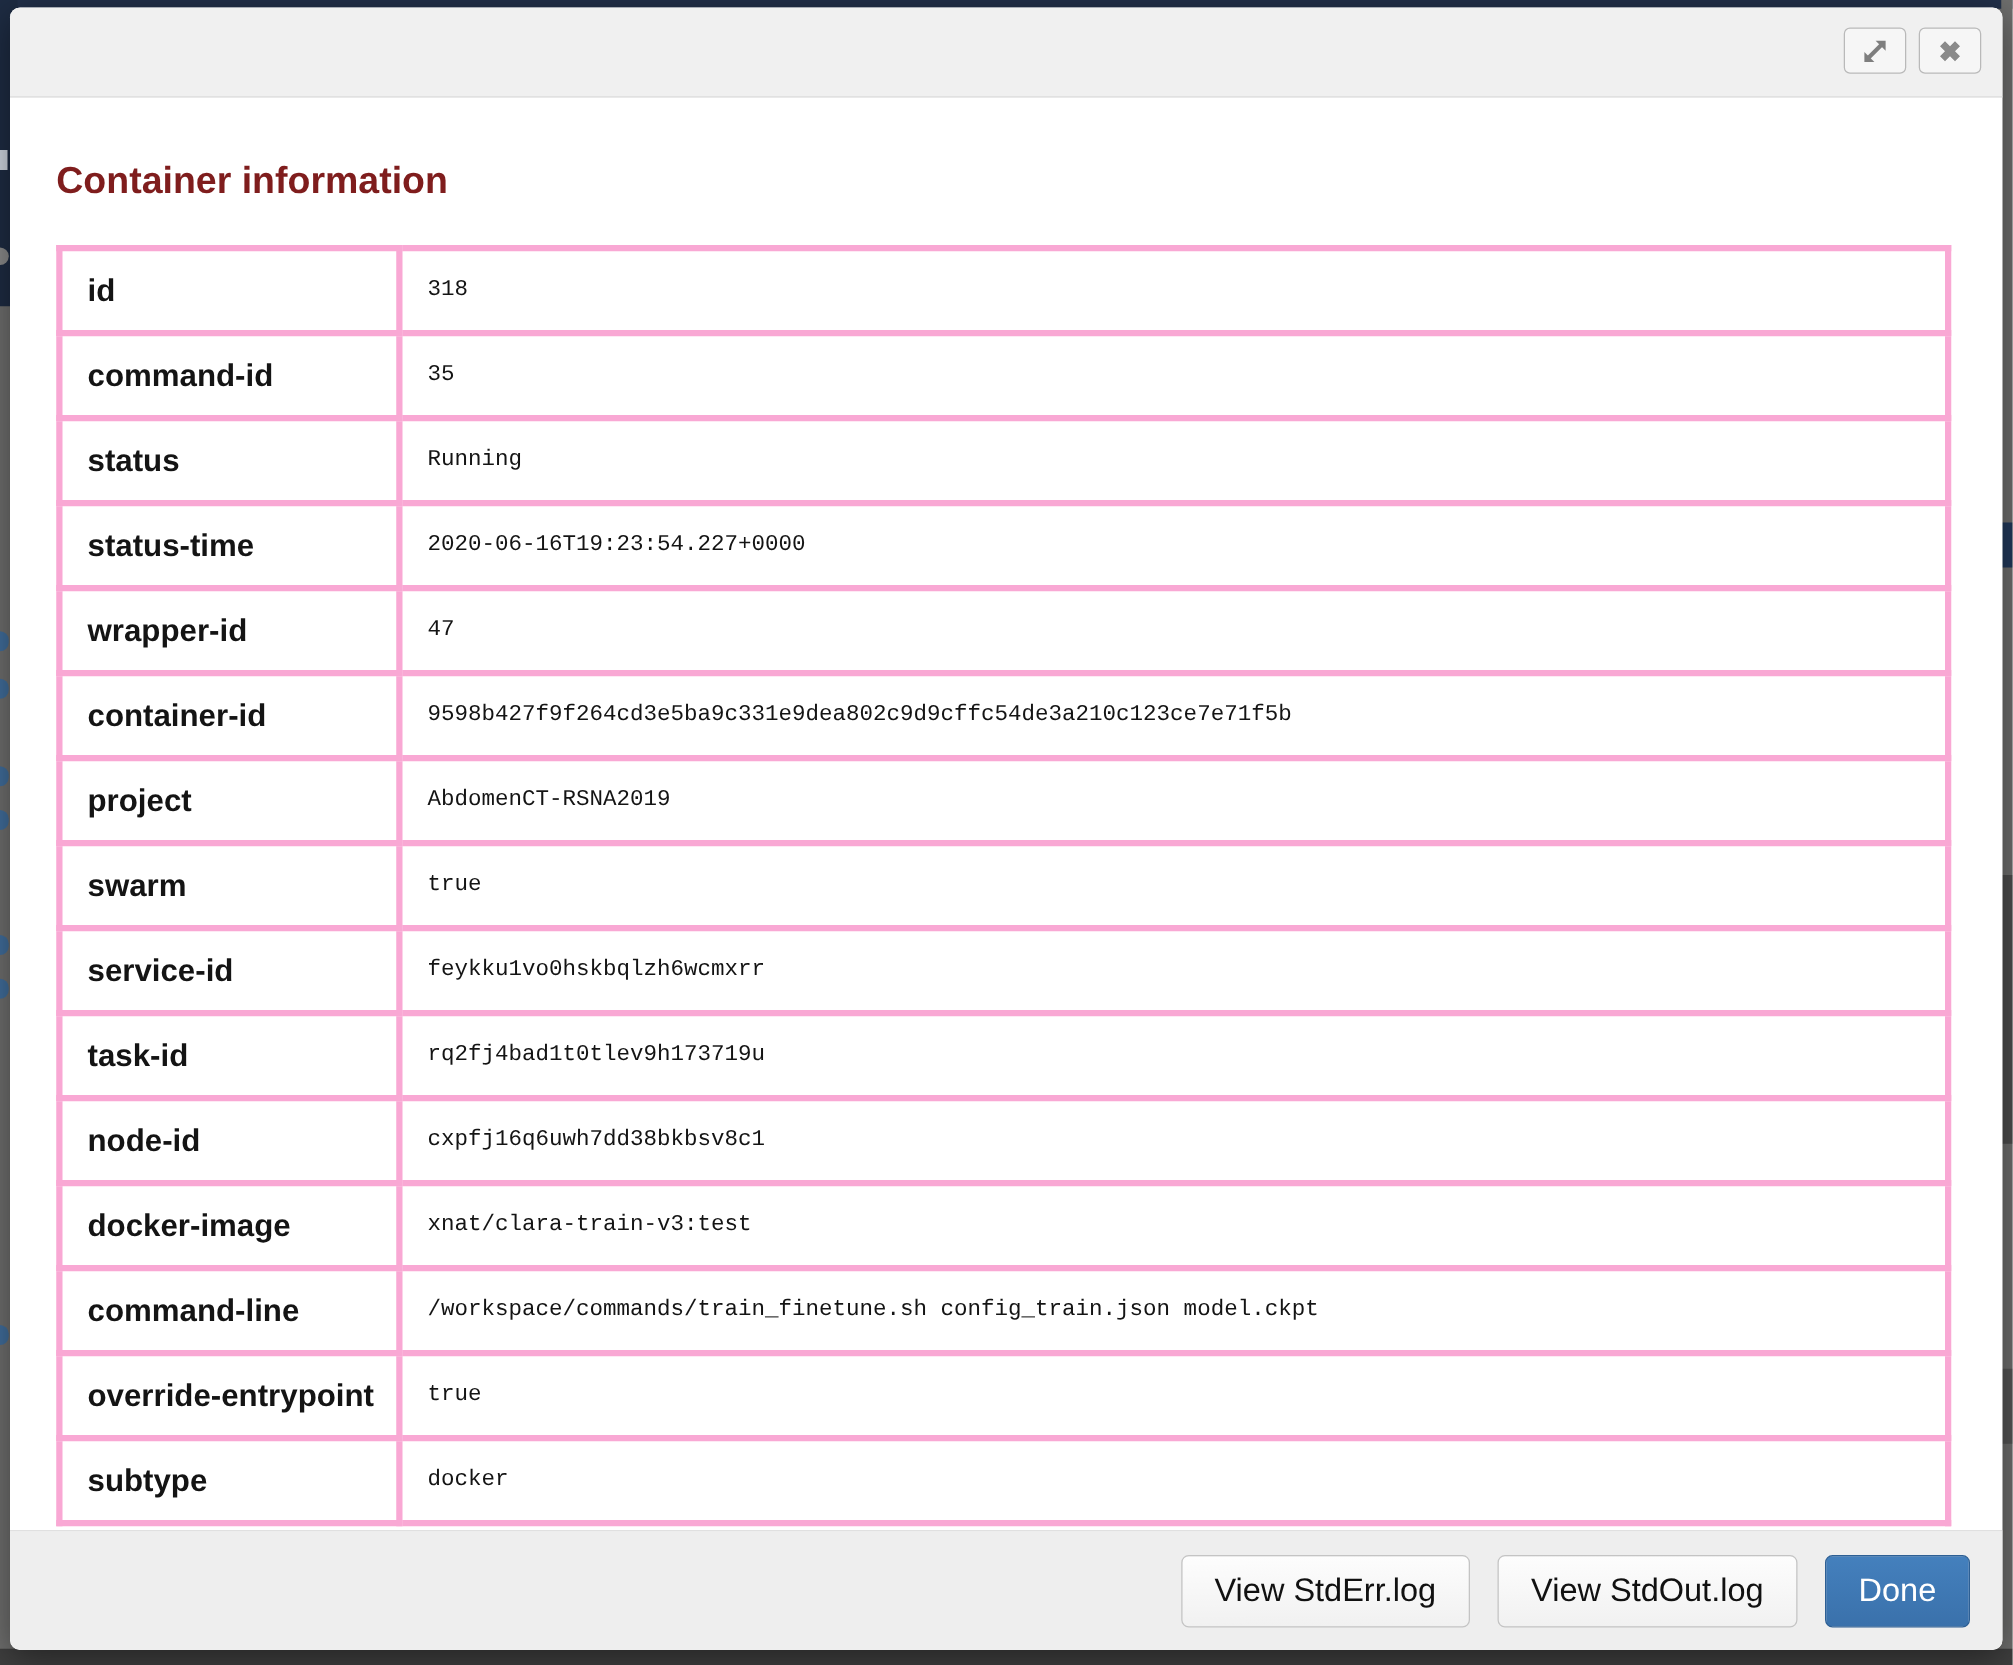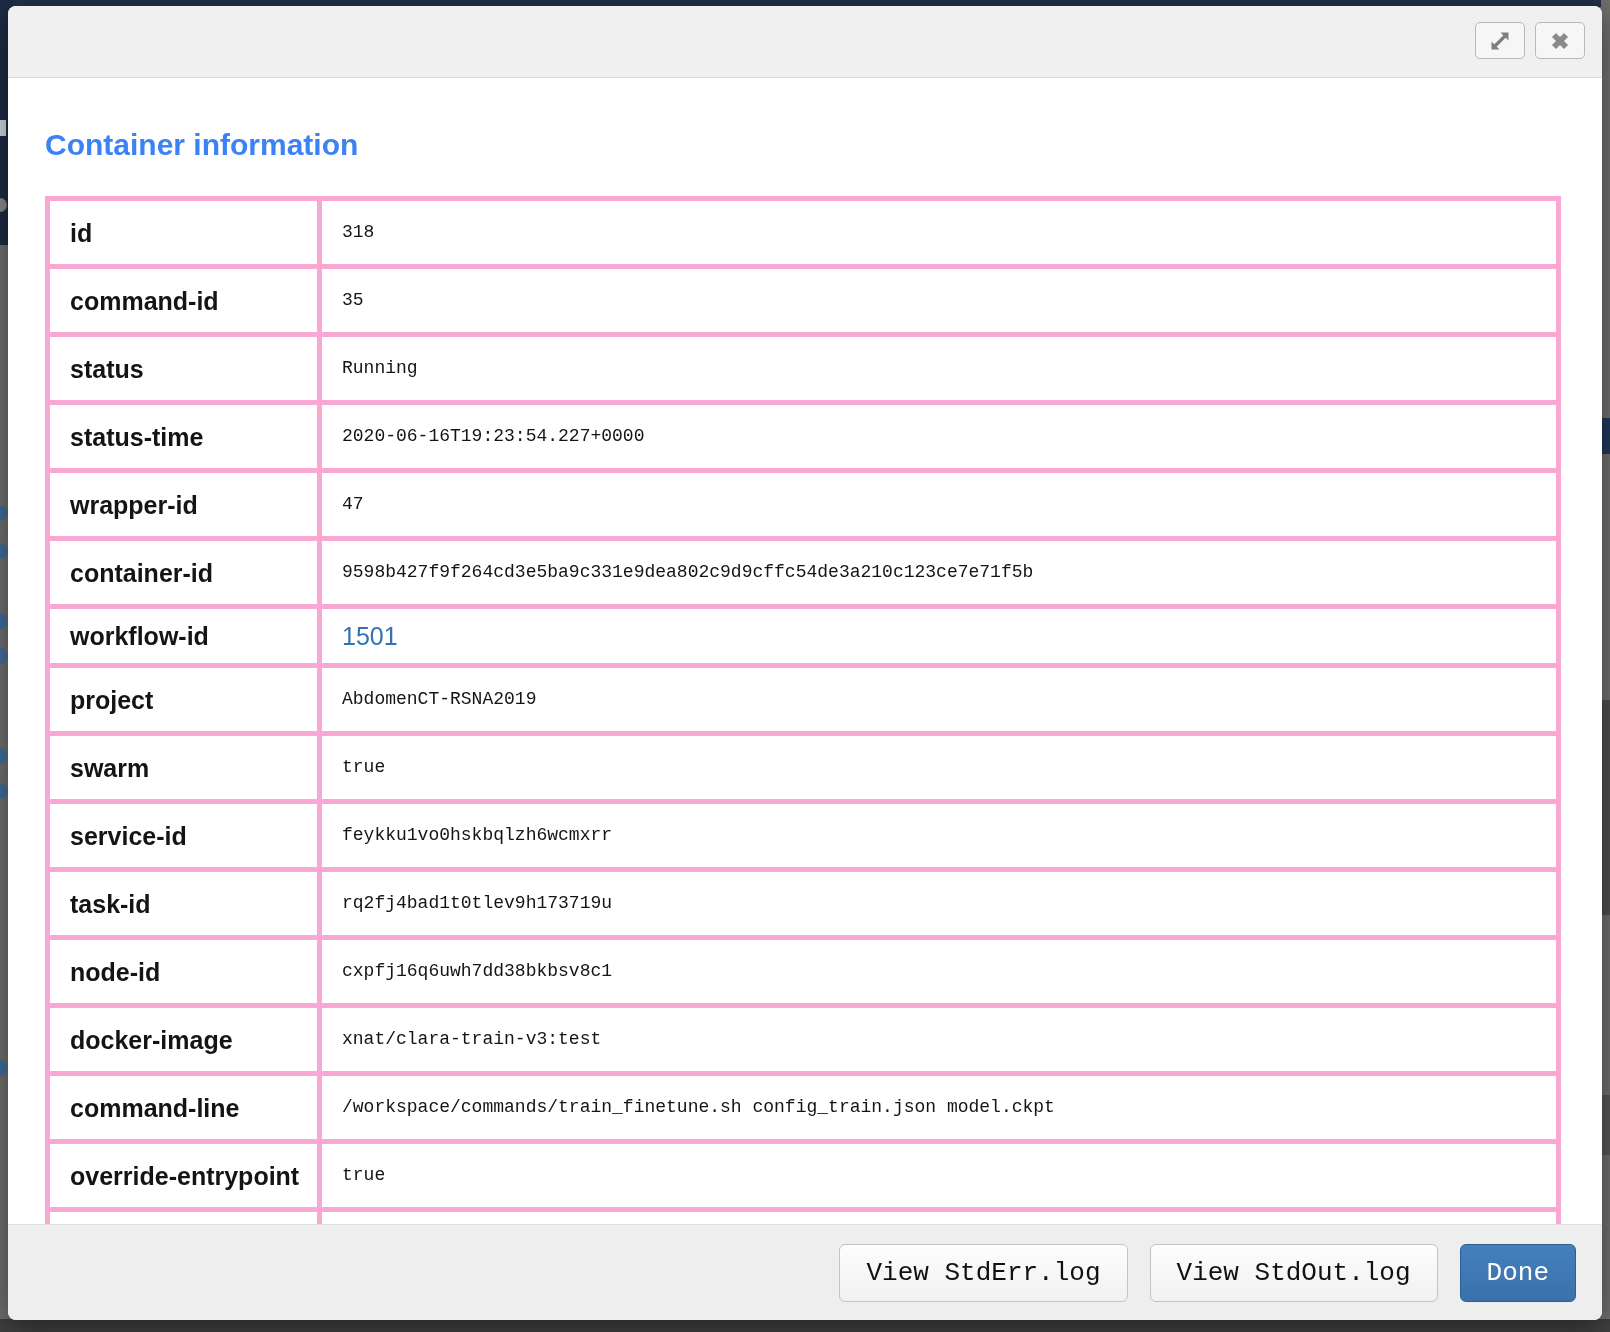--- a/index.html
+++ b/index.html
@@ -24,36 +24,36 @@
            box-shadow:0 6px 30px rgba(0,0,0,.45); }
   .modal-header { height:72px; background:#f0f0f0; border-bottom:1px solid #dcdcdc; position:relative; }
   .icon-btn { position:absolute; top:16px; width:50px; height:37px; background:#f6f6f6;
               border:1px solid #b9b9b9; border-radius:5px; display:flex; align-items:center;
               justify-content:center; cursor:pointer; }
   .icon-btn.expand { right:77px; }
   .icon-btn.close  { right:17px; }
   .icon-btn svg { display:block; }
 
   .modal-body { padding:50px 41px 0 37px; }
-  .modal-title { font-size:30px; font-weight:bold; color:#3b82f6; letter-spacing:0; margin-bottom:34px; }
+  .modal-title { font-size:30px; font-weight:bold; color:#7f1d1d; letter-spacing:0; margin-bottom:34px; }
 
   table.info-table { border-collapse:collapse; width:1516px; border:1px solid #a9a9a9; table-layout:fixed; }
   table.info-table td { border:5px solid #f9a8d4; vertical-align:middle; }
   td.k { width:272px; font-weight:bold; font-size:25px; color:#141414; padding:11px 16px 11px 20px; line-height:32px; }
   td.v { font-size:25px; color:#141414; padding:11px 20px 11px 20px; }
   td.v .mono-value { font-family:"Liberation Mono","DejaVu Sans Mono",monospace; font-size:18px;
                      line-height:41px; display:block; word-break:break-all; max-width:1132px;
                      white-space:pre-wrap; }
   td.v .link-value { color:#3272b2; font-size:25px; text-decoration:none; cursor:pointer;
                      font-family:"Liberation Sans",sans-serif; }
 
   .modal-footer { position:absolute; left:0; bottom:0; width:100%; height:96px; background:#eeeeee;
                   border-top:1px solid #e0e0e0; border-radius:0 0 8px 8px;
                   display:flex; align-items:center; justify-content:flex-end; gap:22px; padding-right:26px; }
-  .btn { font-family:Liberation Mono, monospace; font-size:26px; height:58px; padding:0 26px;
+  .btn { font-family:Liberation Sans, sans-serif; font-size:26px; height:58px; padding:0 26px;
          border-radius:6px; cursor:pointer; }
   .btn-default { background:linear-gradient(#fdfdfd,#f1f1f1); border:1px solid #c4c4c4; color:#111; }
   .btn-primary { background:linear-gradient(#4480bd,#3a71ab); border:1px solid #2d5f94; color:#fff; }
 </style>
 </head>
 <body>
 
 <div class="bg-navy-topstrip"></div>
 <div class="bg-navy-topleft"></div>
 <div class="bg-frag-white"></div>
@@ -132,24 +132,20 @@
             </td>
   </tr>
 
   <tr>
     <td class="k">container-id</td>
     <td class="v">
               <span class="mono-value">9598b427f9f264cd3e5ba9c331e9dea802c9d9cffc54de3a210c123ce7e71f5b</span>
             </td>
   </tr>
 
-  <tr>
-    <td class="k">workflow-id</td>
-    <td class="v"><span class="link-value">1501</span></td>
-  </tr>
 
 
   <tr>
     <td class="k">project</td>
     <td class="v">
               <span class="mono-value">AbdomenCT-RSNA2019</span>
             </td>
   </tr>
 
   <tr>

